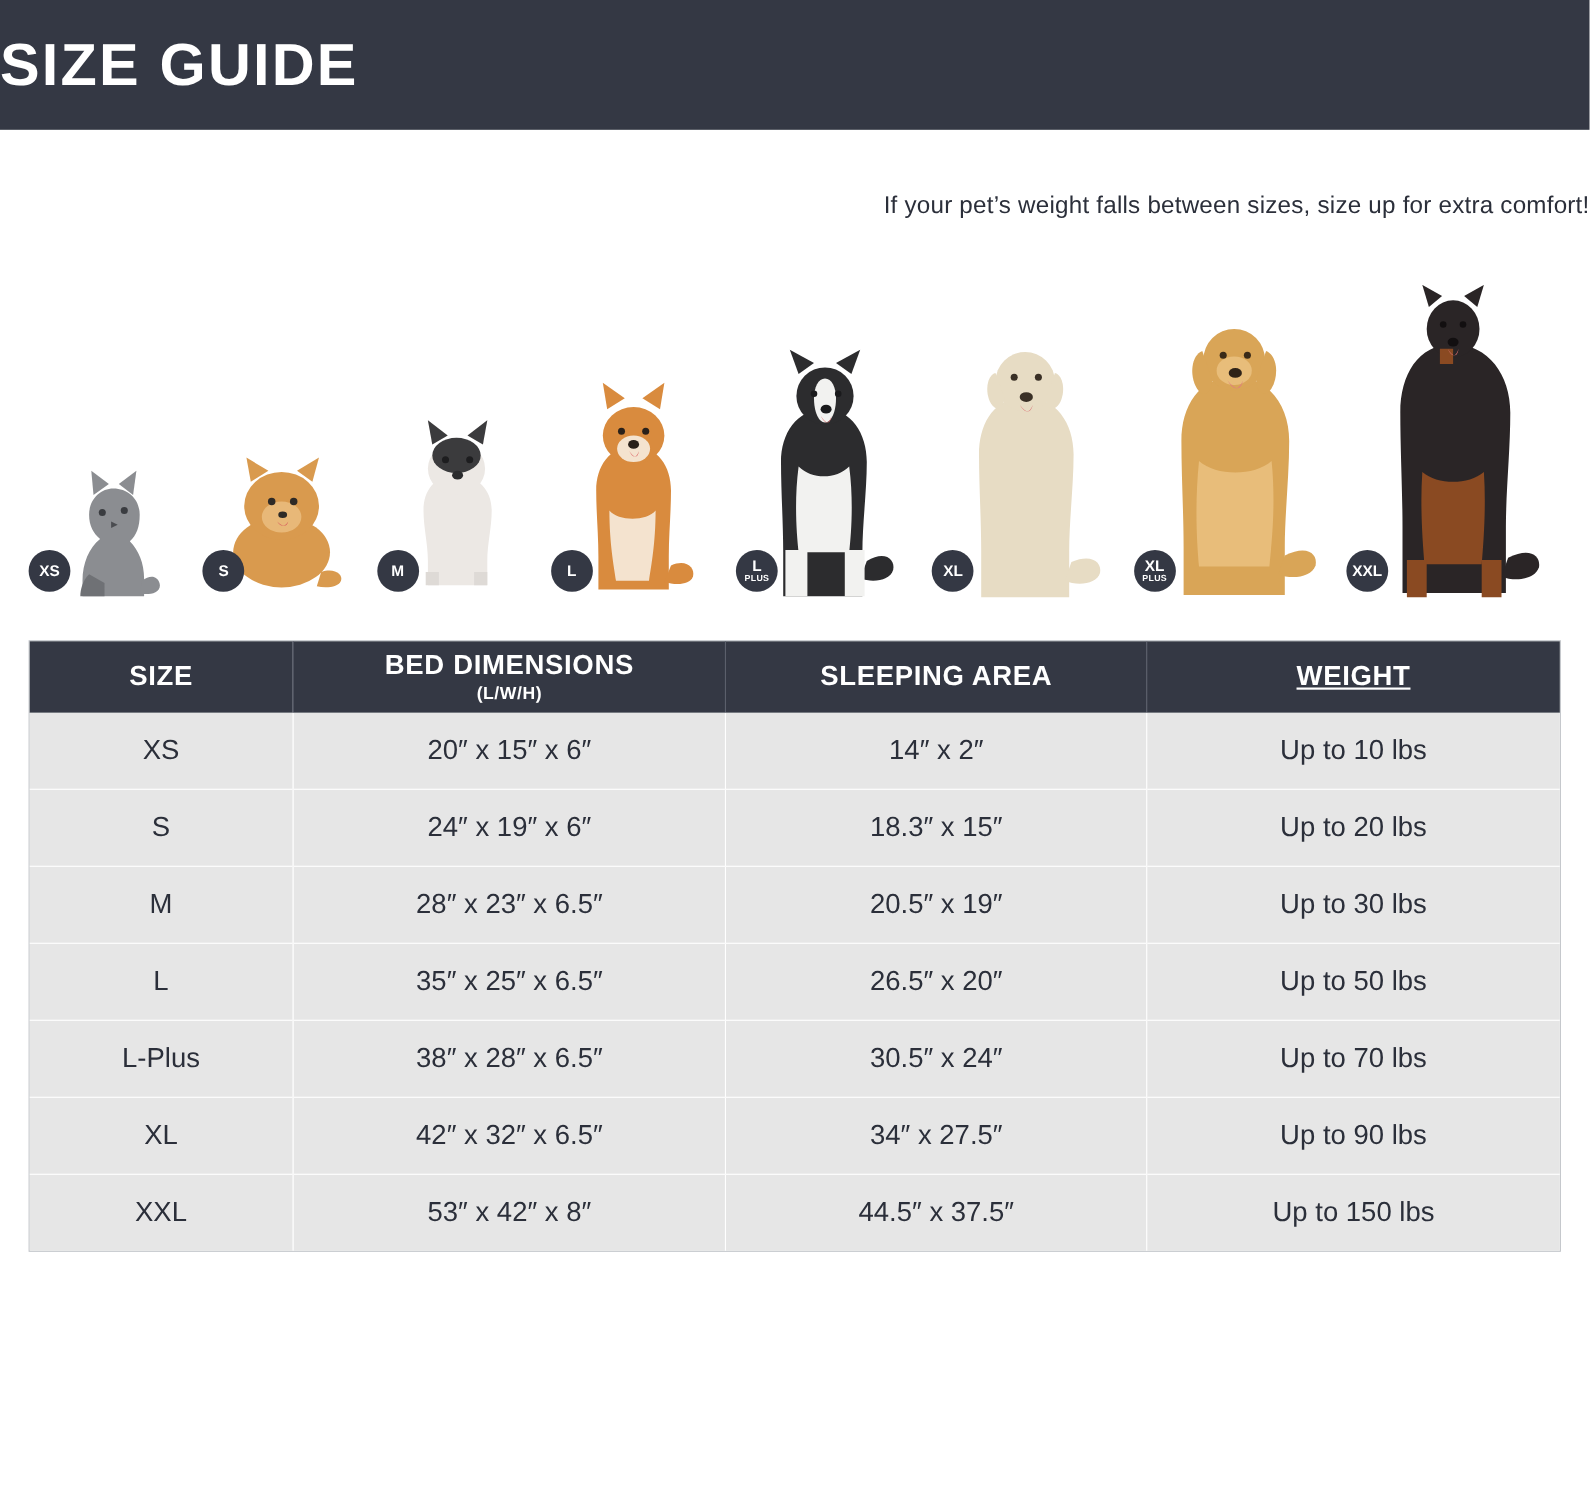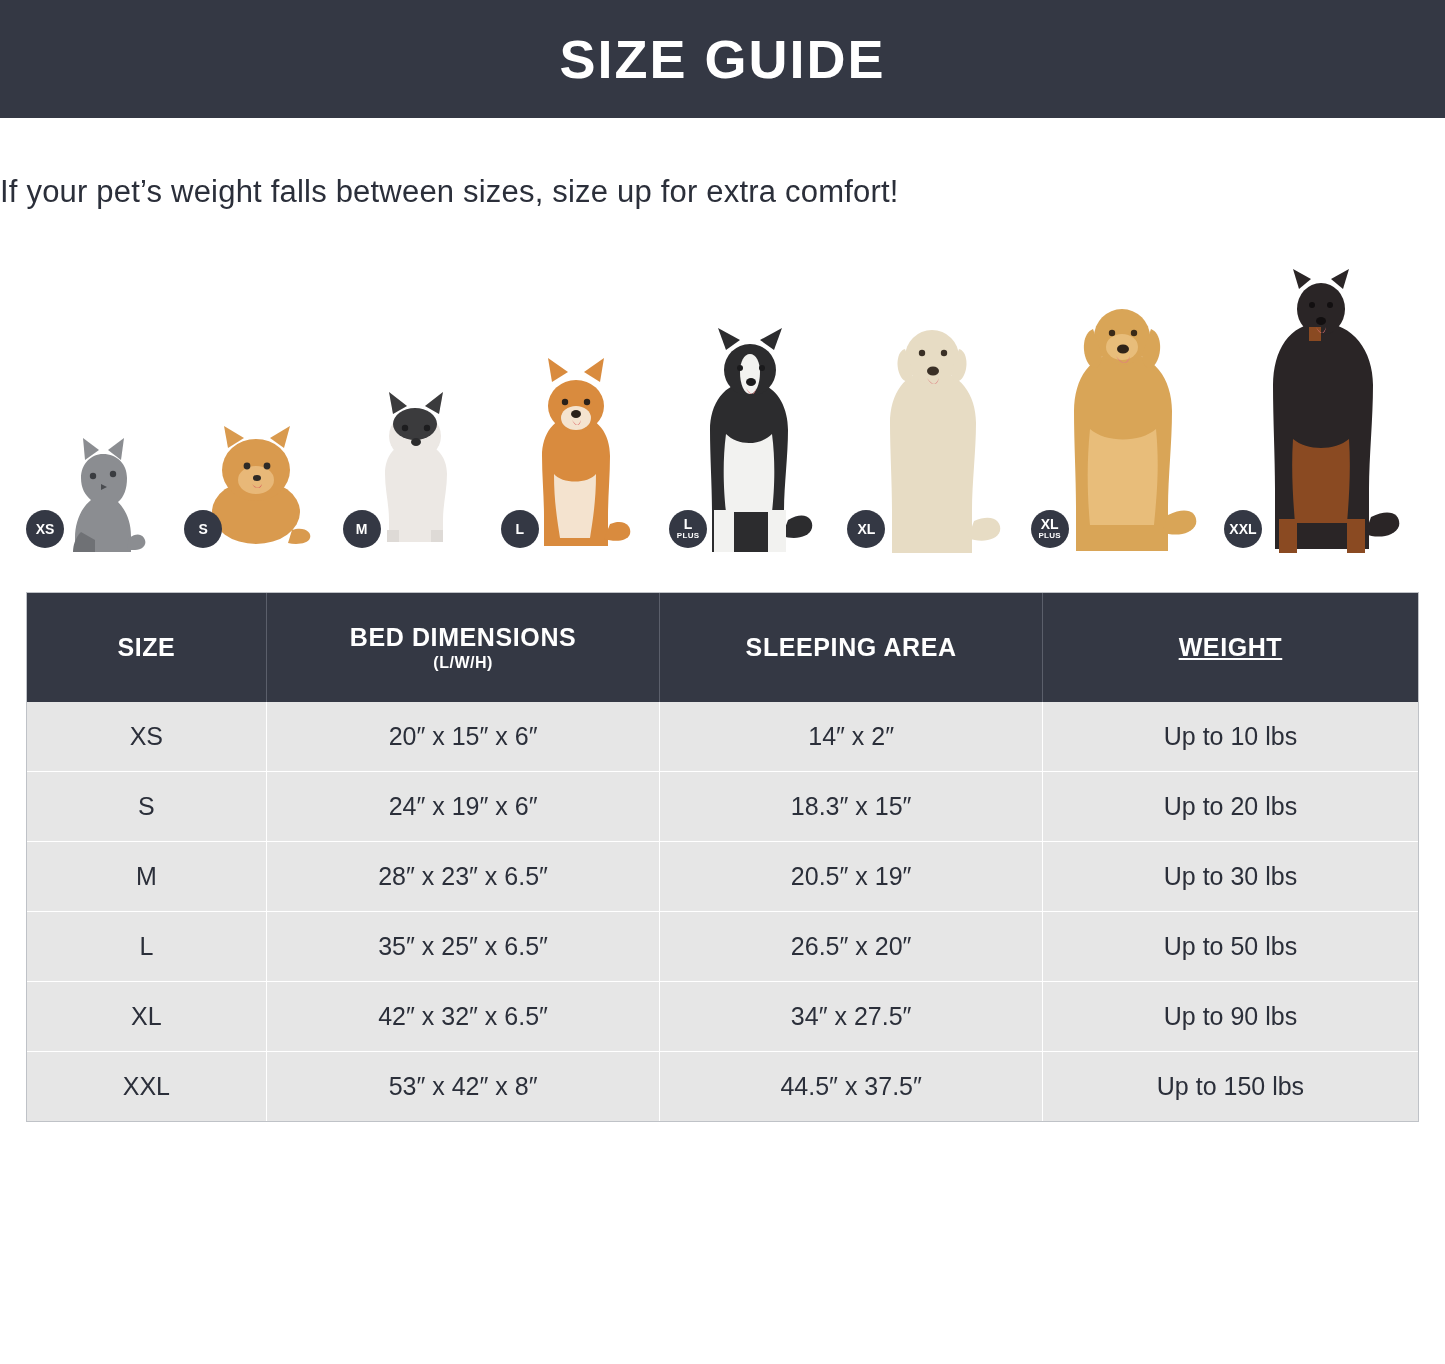--- a/index.html
+++ b/index.html
@@ -20,33 +20,32 @@
     height: 1364px;
     position: relative;
     background: #fff;
   }
   
   .header-bar {
     background: #343844;
     height: 118px;
     display: flex;
     align-items: center;
-    justify-content: center;
   }
   .header-title {
     color: #ffffff;
     font-size: 54px;
     font-weight: bold;
     letter-spacing: 2px;
     line-height: 1;
   }
   
   .subtitle {
-    text-align: left;
-    font-size: 31px;
+    text-align: right;
+    font-size: 22px;
     color: #2b2f3a;
     margin-top: 56px;
     letter-spacing: 0.2px;
   }
   
   .animals {
     position: relative;
     height: 300px;
     margin-top: 44px;
     padding: 0 26px;
@@ -95,21 +94,21 @@
     width: 100%;
     border-collapse: collapse;
     table-layout: fixed;
   }
   thead th {
     background: #343844;
     color: #ffffff;
     font-size: 25px;
     font-weight: bold;
     letter-spacing: 0.6px;
-    padding: 30px 6px;
+    padding: 8px 6px;
     text-align: center;
     border-right: 1px solid #5b5f6b;
     vertical-align: middle;
   }
   thead th:last-child { border-right: none; text-decoration: underline; }
   thead th .sub {
     display: block;
     font-size: 16px;
     font-weight: bold;
     letter-spacing: 0.5px;
@@ -382,20 +381,26 @@
           <td>20.5″ x 19″</td>
           <td>Up to 30 lbs</td>
         </tr>
         <tr>
           <td>L</td>
           <td>35″ x 25″ x 6.5″</td>
           <td>26.5″ x 20″</td>
           <td>Up to 50 lbs</td>
         </tr>
         <tr>
+          <td>L-Plus</td>
+          <td>38″ x 28″ x 6.5″</td>
+          <td>30.5″ x 24″</td>
+          <td>Up to 70 lbs</td>
+        </tr>
+        <tr>
           <td>XL</td>
           <td>42″ x 32″ x 6.5″</td>
           <td>34″ x 27.5″</td>
           <td>Up to 90 lbs</td>
         </tr>
         <tr>
           <td>XXL</td>
           <td>53″ x 42″ x 8″</td>
           <td>44.5″ x 37.5″</td>
           <td>Up to 150 lbs</td>

